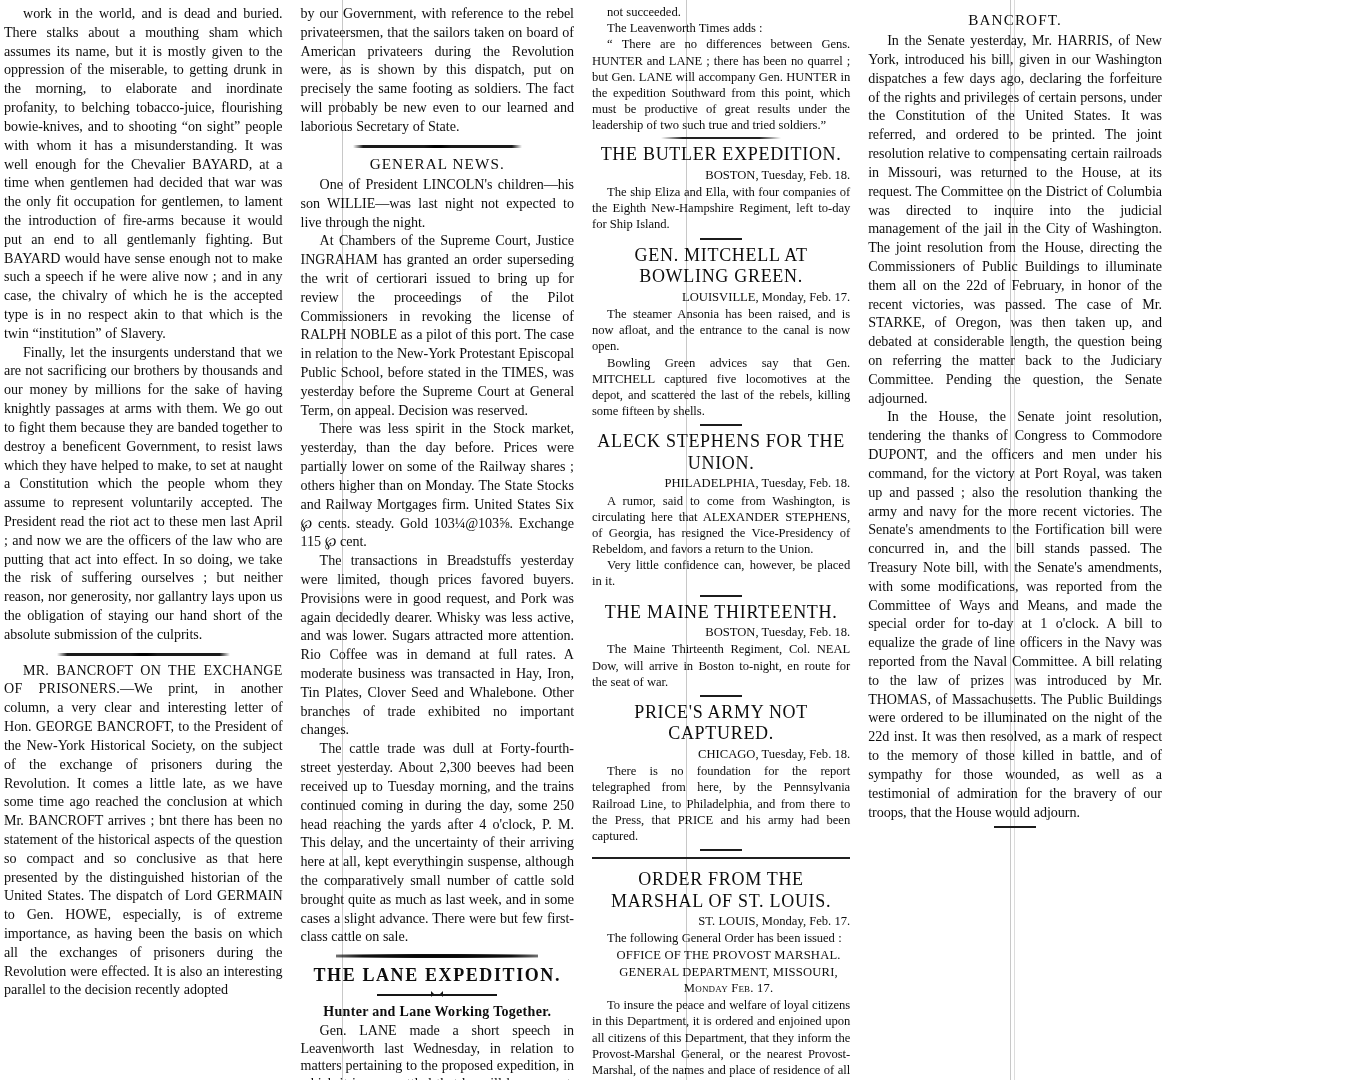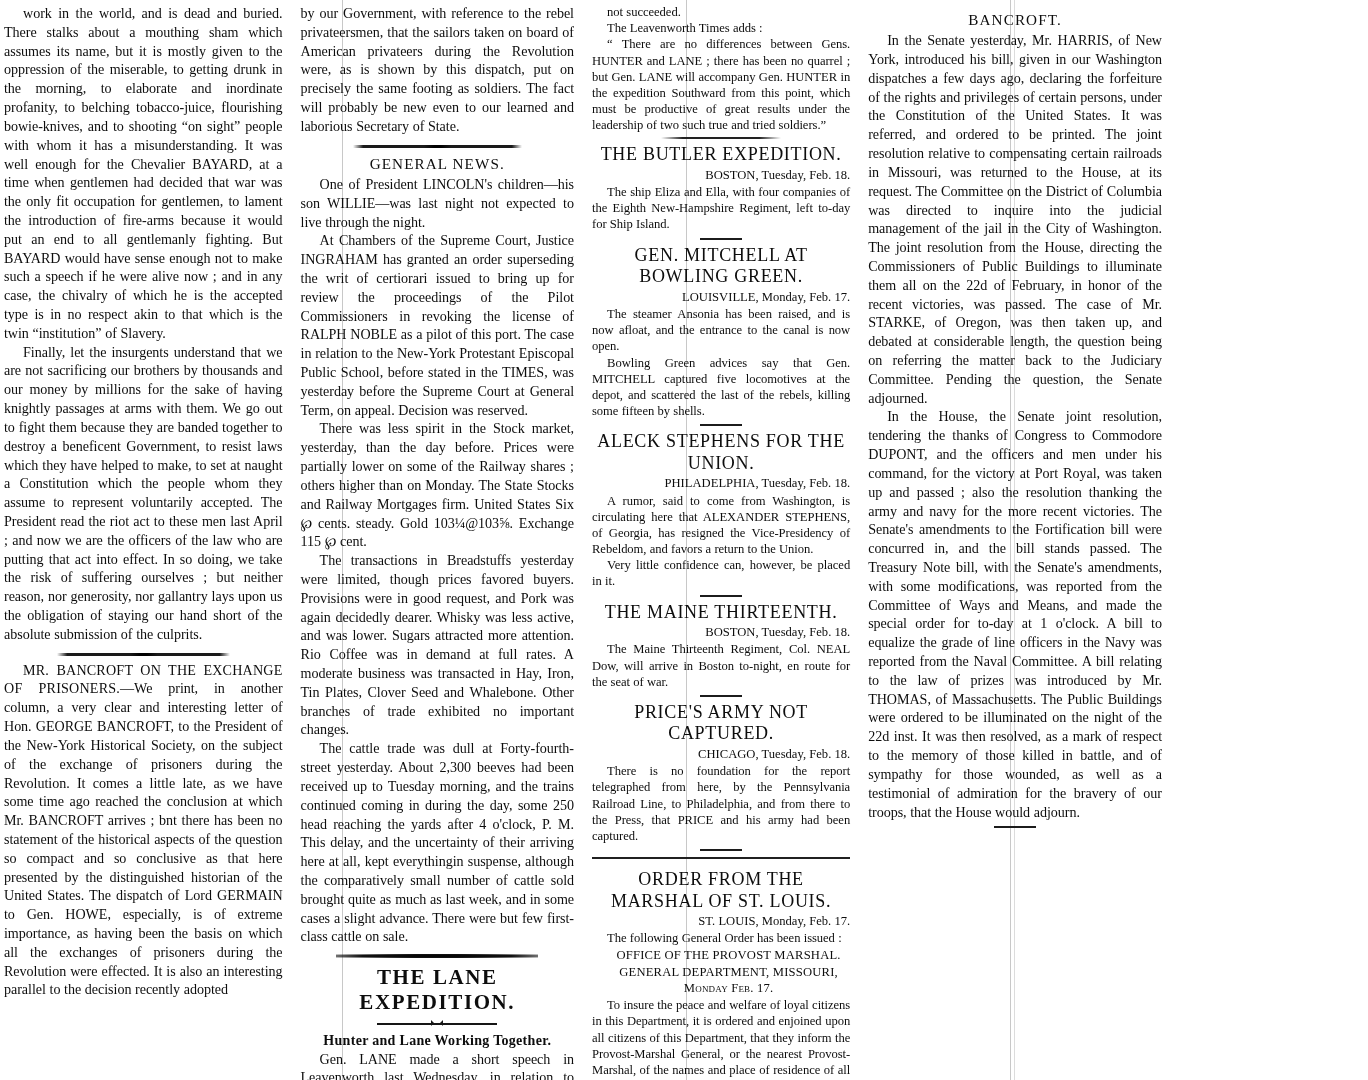--- a/index.html
+++ b/index.html
@@ -60,21 +60,21 @@
     font-size:15.2px;
     font-weight:normal;
     text-align:center;
     letter-spacing:1.1px;
     text-indent:0;
     line-height:1.2;
   }
   .c3 h2.head{font-size:18px;letter-spacing:.7px;margin:5px 0 1px 0;}
   h2.bighead{
     margin:2px 0 0 0;
-    font-size:21px;
+    font-size:18px;
     font-weight:bold;
     text-align:center;
     letter-spacing:1.6px;
     text-indent:0;
     font-family:"Liberation Serif","DejaVu Serif",serif;
   }
   h3.subhead{
     margin:4px 0 2px 0;
     font-size:14px;
     font-weight:bold;

